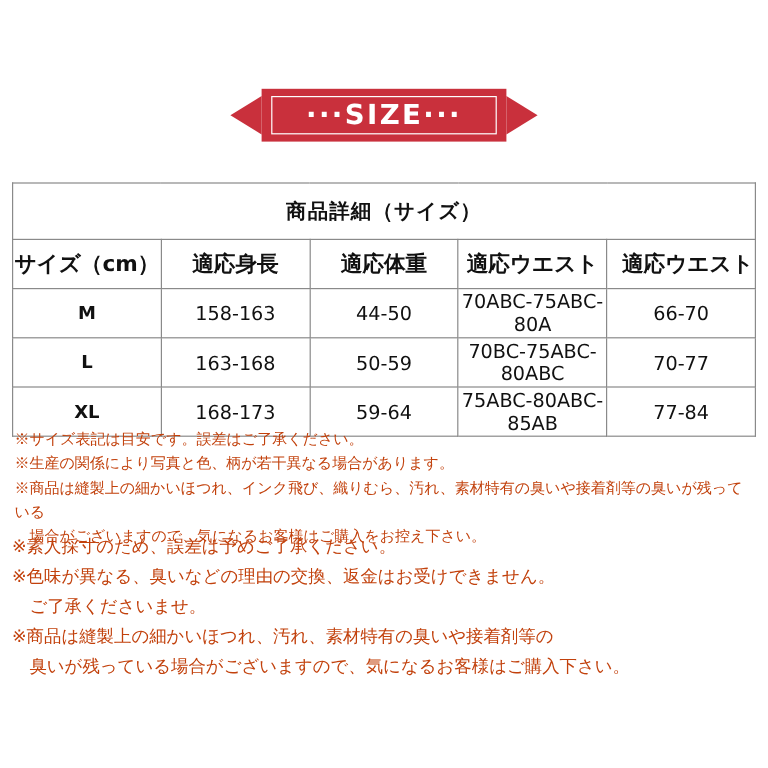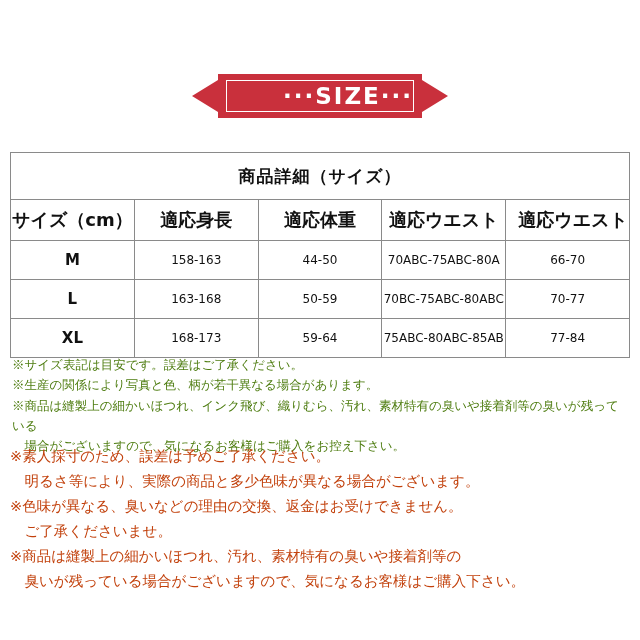--- a/index.html
+++ b/index.html
@@ -58,21 +58,21 @@
   .ribbon::after {
     right: -26px;
     border-left: 26px solid #c9303c;
   }
   .ribbon-inner {
     border: 1px solid #ffffff;
     width: 186px;
     height: 30px;
     display: flex;
     align-items: center;
-    justify-content: flex-end;
+    justify-content: center;
   }
   .ribbon-text {
     color: #ffffff;
     font-size: 23px;
     font-weight: bold;
     letter-spacing: 2px;
     font-family: "DejaVu Sans", sans-serif;
     line-height: 1;
   }
 
@@ -102,38 +102,38 @@
     color: #111;
   }
   .hdr-row th {
     height: 38px;
     font-size: 18px;
     font-weight: bold;
     color: #111;
   }
   .data-row td {
     height: 36px;
-    font-size: 12px;
+    font-size: 16px;
     color: #111;
   }
   .data-row td.sz {
     font-weight: bold;
     font-size: 15px;
   }
 
   
   .notes-a {
     position: absolute;
     top: 356px;
     left: 12px;
     width: 616px;
     font-size: 12.5px;
     line-height: 1.62;
-    color: #4d7c0f;
-    font-family: Liberation Mono, monospace;
+    color: #c2410c;
+    font-family: Liberation Sans, sans-serif;
   }
   .notes-b {
     position: absolute;
     top: 444px;
     left: 10px;
     width: 620px;
     font-size: 14.5px;
     line-height: 1.72;
     color: #c2410c;
     font-family: "DejaVu Sans", "Liberation Sans", sans-serif;
@@ -195,20 +195,19 @@
 
   <div class="notes-a">
     <div class="note-line">※サイズ表記は目安です。誤差はご了承ください。</div>
     <div class="note-line">※生産の関係により写真と色、柄が若干異なる場合があります。</div>
     <div class="note-line">※商品は縫製上の細かいほつれ、インク飛び、織りむら、汚れ、素材特有の臭いや接着剤等の臭いが残っている</div>
     <div class="note-line">　場合がございますので、気になるお客様はご購入をお控え下さい。</div>
   </div>
 
   <div class="notes-b">
     <div class="note-line">※素人採寸のため、誤差は予めご了承ください。</div>
-    <div class="note-line">　明るさ等により、実際の商品と多少色味が異なる場合がございます。</div>
     <div class="note-line">※色味が異なる、臭いなどの理由の交換、返金はお受けできません。</div>
     <div class="note-line">　ご了承くださいませ。</div>
     <div class="note-line">※商品は縫製上の細かいほつれ、汚れ、素材特有の臭いや接着剤等の</div>
     <div class="note-line">　臭いが残っている場合がございますので、気になるお客様はご購入下さい。</div>
   </div>
 
 </div>
 
 </body></html>

